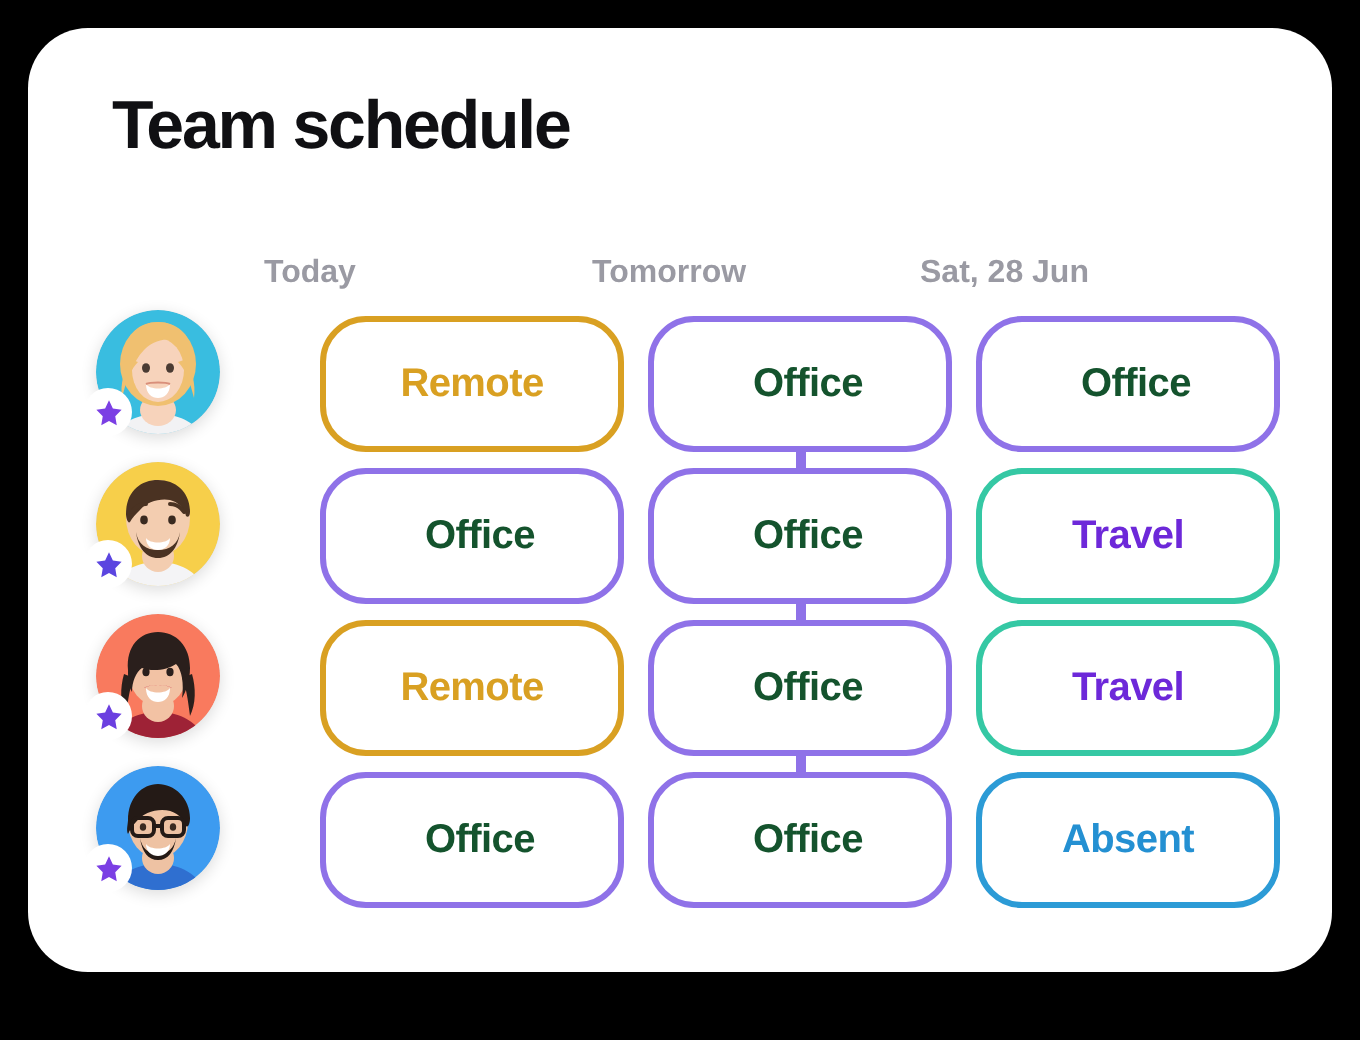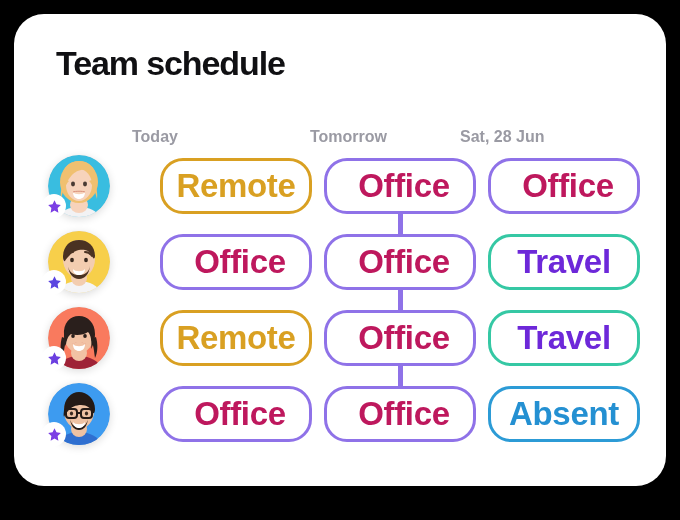--- a/index.html
+++ b/index.html
@@ -55,21 +55,21 @@
   .col-head {
     position: absolute;
     top: 114px;
     font-size: 16px;
     font-weight: bold;
     color: #9a9aa3;
     text-align: left;
     white-space: nowrap;
   }
   .col-head.c0 { left: 118px; width: 170px; }
-  .col-head.c1 { left: 296px; width: 170px; }
+  .col-head.c1 { left: 282px; width: 170px; }
   .col-head.c2 { left: 446px; width: 170px; }
 
   .row {
     position: absolute;
     left: 0;
     width: 652px;
     height: 60px;
   }
   .row.r0 { top: 144px; }
   .row.r1 { top: 220px; }
@@ -109,39 +109,39 @@
     align-items: center;
     justify-content: center;
   }
   .badge svg { width: 15px; height: 15px; display: block; }
 
   
   .chip {
     position: absolute;
     top: 0;
     width: 152px;
-    height: 56px;
+    height: 68px;
     box-sizing: border-box;
     border-radius: 23px;
     border: 3px solid #8f72e8;
     background: #ffffff;
     display: flex;
     align-items: center;
     justify-content: center;
-    font-size: 33px;
+    font-size: 20px;
     font-weight: bold;
     letter-spacing: -0.3px;
     color: #8f72e8;
     z-index: 2;
   }
   .chip.k0 { left: 146px; }
   .chip.k1 { left: 310px; }
   .chip.k2 { left: 474px; }
 
-  .chip.office { border-color: #8f72e8; color: #be185d; padding-left: 8px; }
+  .chip.office { border-color: #8f72e8; color: #14532d; padding-left: 8px; }
   .chip.remote { border-color: #d9a022; color: #d9a022; }
   .chip.travel { border-color: #35c8a4; color: #6d28d9; }
   .chip.absent { border-color: #2c9bd6; color: #2490d2; }
 
   
   .connector {
     position: absolute;
     left: 384px;
     width: 5px;
     background: #8f72e8;

